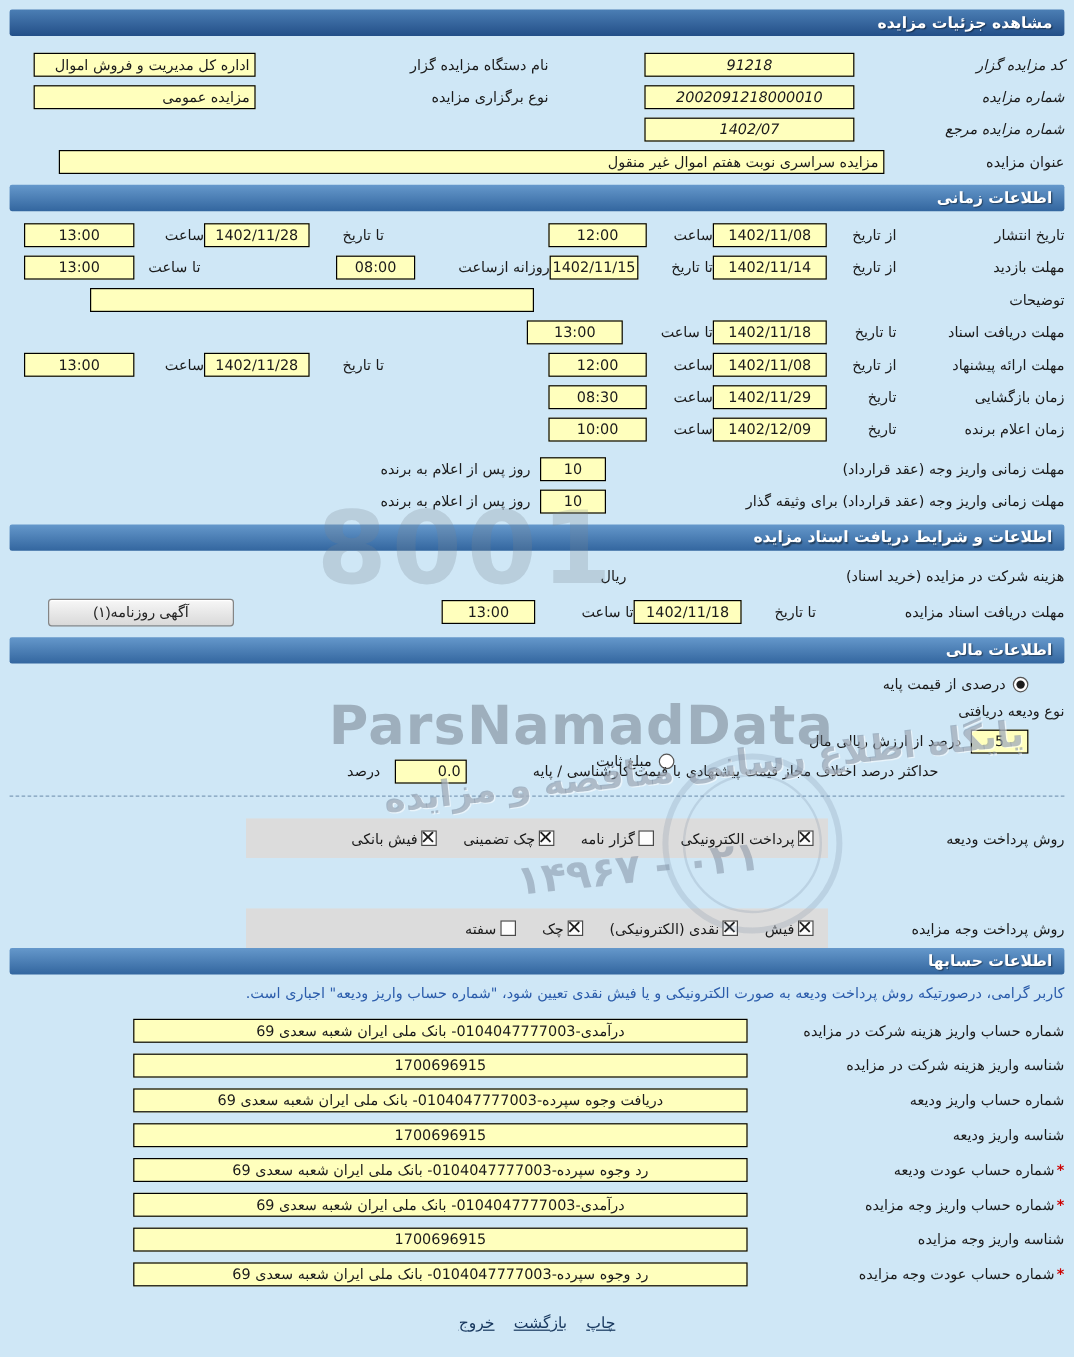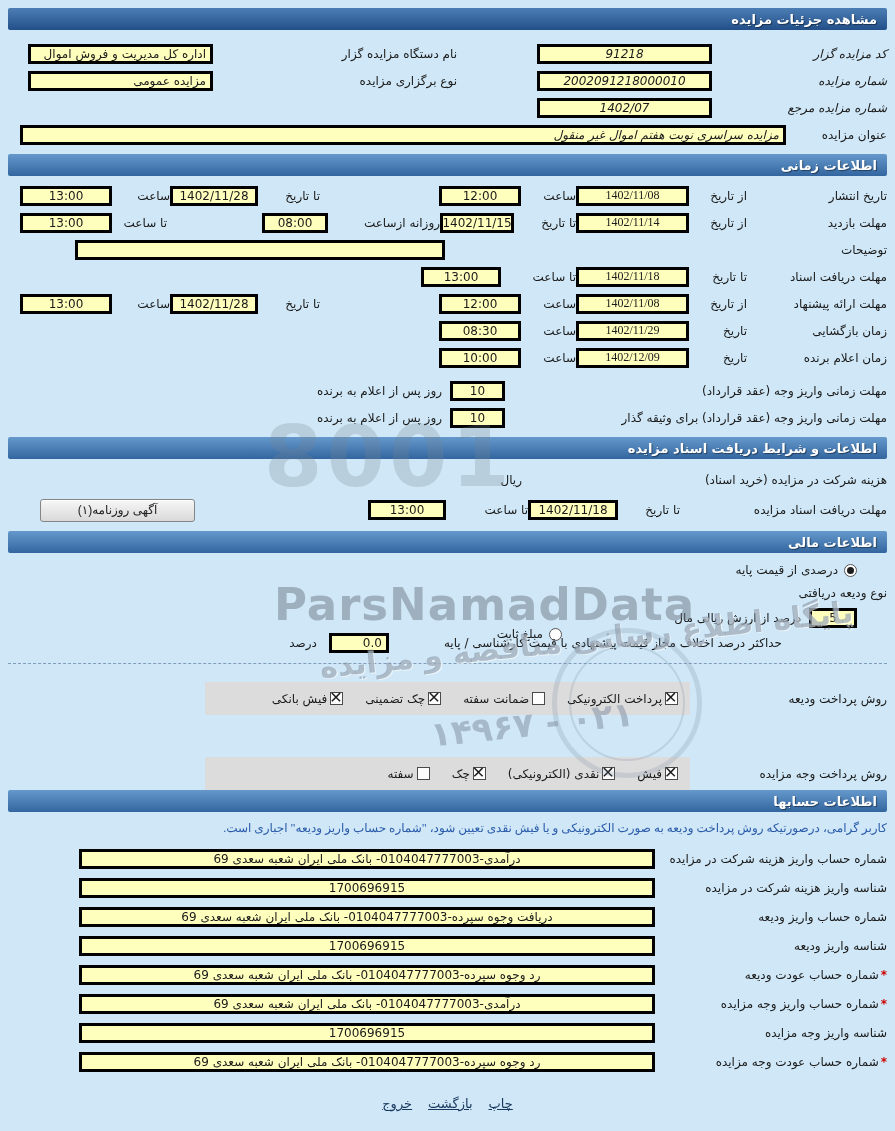--- a/index.html
+++ b/index.html
@@ -25,37 +25,37 @@
     text-shadow:1px 1px 1px rgba(0,0,0,.45);
     margin:6px 0 6px;
   }
   .top-bar { background:linear-gradient(180deg,#4b7eb4,#234f88); margin:0 0 10px; }
 
   .row { display:flex; align-items:center; height:27px; padding-left:12px; position:relative; }
   .lbl { white-space:nowrap; }
   .sub { white-space:nowrap; }
   .field {
     background:#ffffbd;
-    border:3px solid #000000;
+    border:1px solid #000000;
     height:20px;
     display:flex; align-items:center; justify-content:center;
     overflow:hidden; white-space:nowrap;
     padding:0 4px;
     flex:none;
   }
   .num { direction:ltr; }
   .start { justify-content:flex-start; }
   .end-al { justify-content:flex-end; }
   .spacer { flex:1; }
 
   .w140{width:140px;} .w150{width:150px;} .w175{width:175px;font-style:italic;} .w185{width:185px;}
-  .w244{width:244px;} .w662{width:766px;flex:none;font-style:italic;} .sw55{width:55px;} .sw58{width:58px;} .sw62{width:62px;}
+  .w244{width:244px;} .w662{width:688px;flex:none;} .sw55{width:55px;} .sw58{width:58px;} .sw62{width:62px;}
   .sw75{width:75px;} .sw112{width:112px;padding-left:24px;}
   .f66{width:66px;} .f78{width:78px;} .f80{width:80px;} .f82{width:82px;}
-  .f86{width:74px;} .f88{width:88px;} .f90{width:90px;} .f92{width:92px;} .f95{width:113px;font-family:Liberation Serif, serif;}
+  .f86{width:74px;} .f88{width:88px;} .f90{width:90px;} .f92{width:92px;} .f95{width:95px;}
   .ml80{margin-left:80px;}
   .mt6{margin-top:6px;} .mt14{margin-top:0;} .mt18{margin-top:18px;}
   .mb42{margin-bottom:42px;}
 
   .abs-group { position:absolute; display:flex; align-items:center; }
 
   .btn {
     height:23px; min-width:155px; padding:0 14px;
     background:linear-gradient(180deg,#f7f7f7,#d9d9d9);
     border:1px solid #858585; border-radius:3px;
@@ -85,24 +85,24 @@
   .dashed { border-top:1px dashed #7f9db9; margin:8px 0; }
 
   .strip-row { height:33px; display:flex; align-items:center; }
   .strip-lbl { width:197px; flex:none; }
   .strip {
     width:485px; height:33px; background:#dcdcdc;
     display:flex; align-items:center; gap:22px; padding:0 12px; flex:none;
   }
   .chk-item { display:flex; align-items:center; }
 
-  .notice { color:#2b5cab; height:20px; display:flex; align-items:center; margin-top:4px;font-family:Liberation Serif, serif; }
+  .notice { color:#2b5cab; height:20px; display:flex; align-items:center; margin-top:4px; }
   .acc-row { display:flex; align-items:center; height:29px; }
   .acc-rows { margin-top:6px; }
-  .acc-field { width:576px; margin-left:71px; }
+  .acc-field { width:512px; margin-left:103px; }
   .req { color:#cc0000; font-weight:bold; margin-left:2px; }
 
   .footer { display:flex; justify-content:center; gap:16px; margin-top:20px; }
   .footer a { color:#17375e; text-decoration:underline; font-size:13px; cursor:pointer; }
 
   .watermark { position:absolute; inset:0; pointer-events:none; z-index:40; overflow:hidden; }
   .wm-logo { position:absolute; left:264px; top:408px; font-size:84px; font-weight:bold;
              color:rgba(120,132,145,.25); letter-spacing:4px; direction:ltr; }
   .wm-brand { position:absolute; left:274px; top:578px; font-size:45px; font-weight:bold;
               color:rgba(110,120,132,.5); letter-spacing:1px; direction:ltr; }
@@ -290,21 +290,21 @@
 
     <div class="strip-row mt18 mb42">
       <span class="lbl strip-lbl">روش پرداخت ودیعه</span>
       <div class="strip">
         <span class="chk-item">
           <span class="chk checked"></span>
           <span class="lbl">پرداخت الکترونیکی</span>
         </span>
         <span class="chk-item">
           <span class="chk"></span>
-          <span class="lbl">ضمانت سفته</span>
+          <span class="lbl">گزار نامه</span>
         </span>
         <span class="chk-item">
           <span class="chk checked"></span>
           <span class="lbl">چک تضمینی</span>
         </span>
         <span class="chk-item">
           <span class="chk checked"></span>
           <span class="lbl">فیش بانکی</span>
         </span>
       </div>

